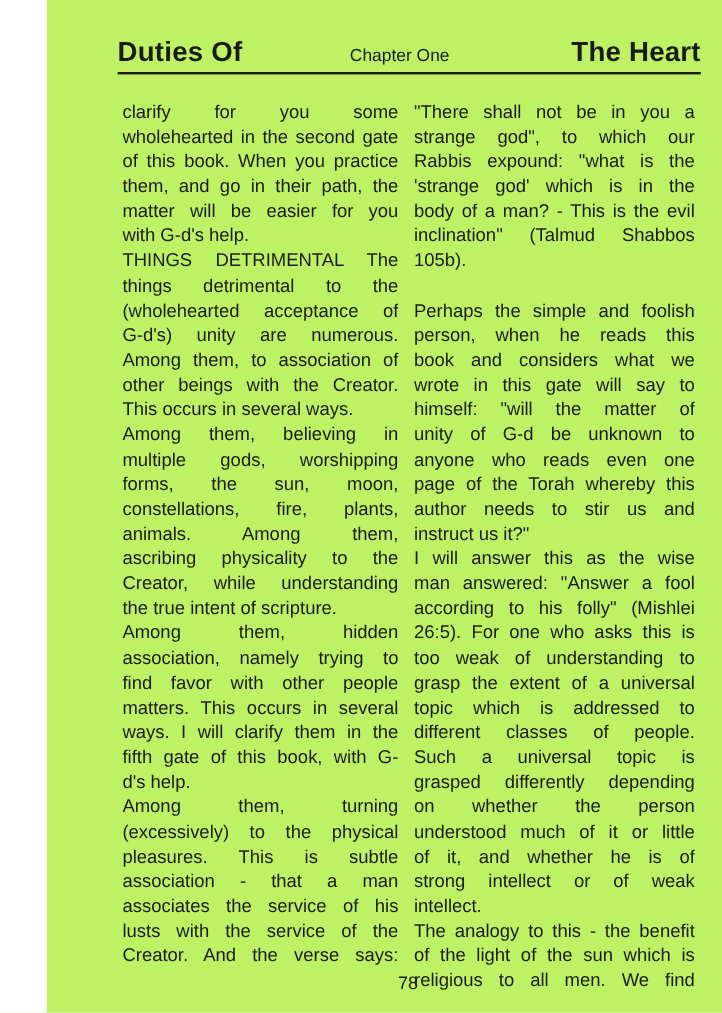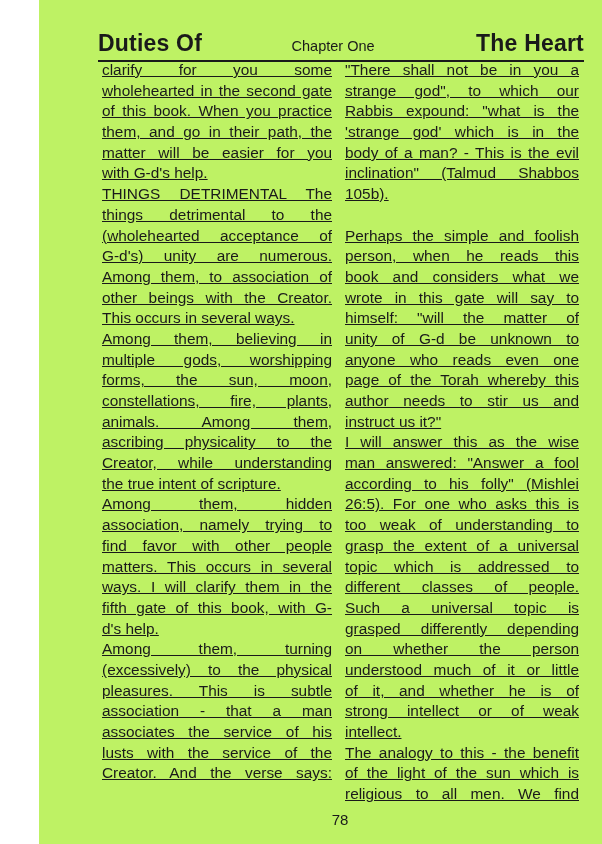--- a/index.html
+++ b/index.html
@@ -16,21 +16,21 @@
   .page-header {
     position: absolute; left: 59px; top: 30px; width: 486px;
     display: flex; justify-content: space-between; align-items: baseline;
     border-bottom: 2px solid #1a1a1a;
     padding-bottom: 3px;
   }
   .hdr-big   { font-size: 23px; font-weight: bold; letter-spacing: 0.2px; white-space: nowrap; }
   .hdr-small { font-size: 14.5px; font-weight: normal; white-space: nowrap; transform: translateX(-6px); text-align: center; }
 
   
-  .columns { position: absolute; left: 63px; top: 60px; width: 477px; display: flex; text-decoration: underline; }
+  .columns { position: absolute; left: 63px; top: 84px; width: 477px; display: flex; }
   .col { font-size: 15.4px; }
   .col-left  { width: 230px; margin-right: 13px; }
   .col-right { width: 234px; }
   .paragraph { margin: 0; }
   .line {
     height: 20.7px; line-height: 20.7px;
     text-align: justify; text-align-last: justify;
     overflow: hidden; white-space: normal;
   }
   .line.endline { text-align: center; text-align-last: left; }

